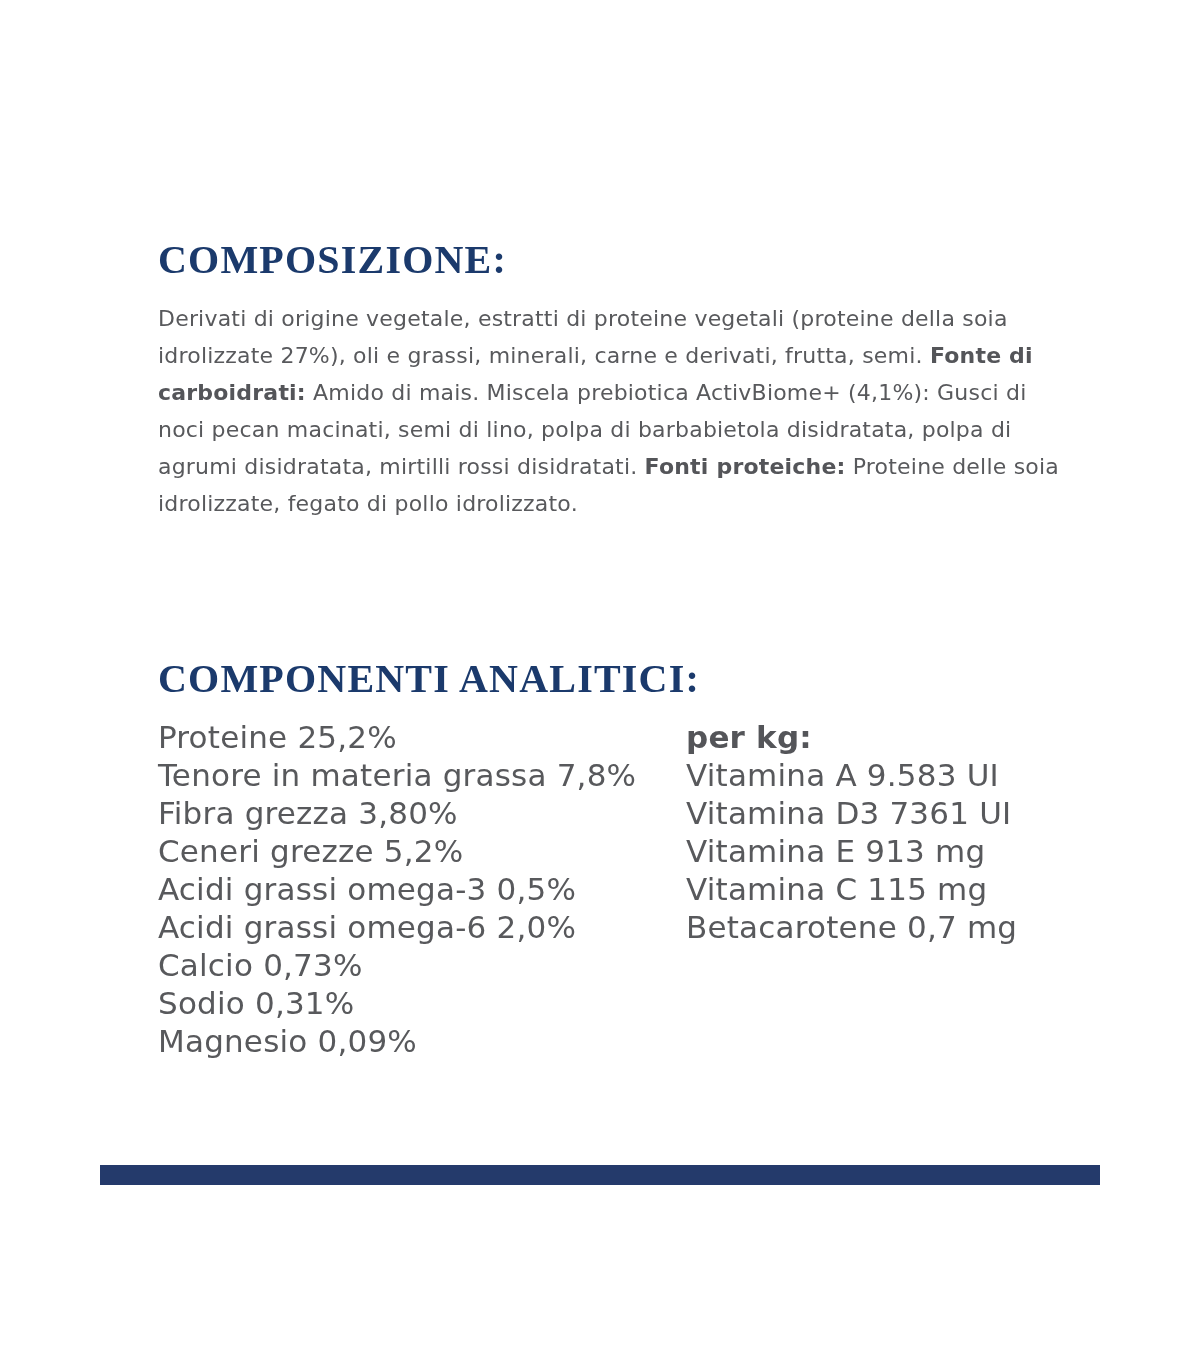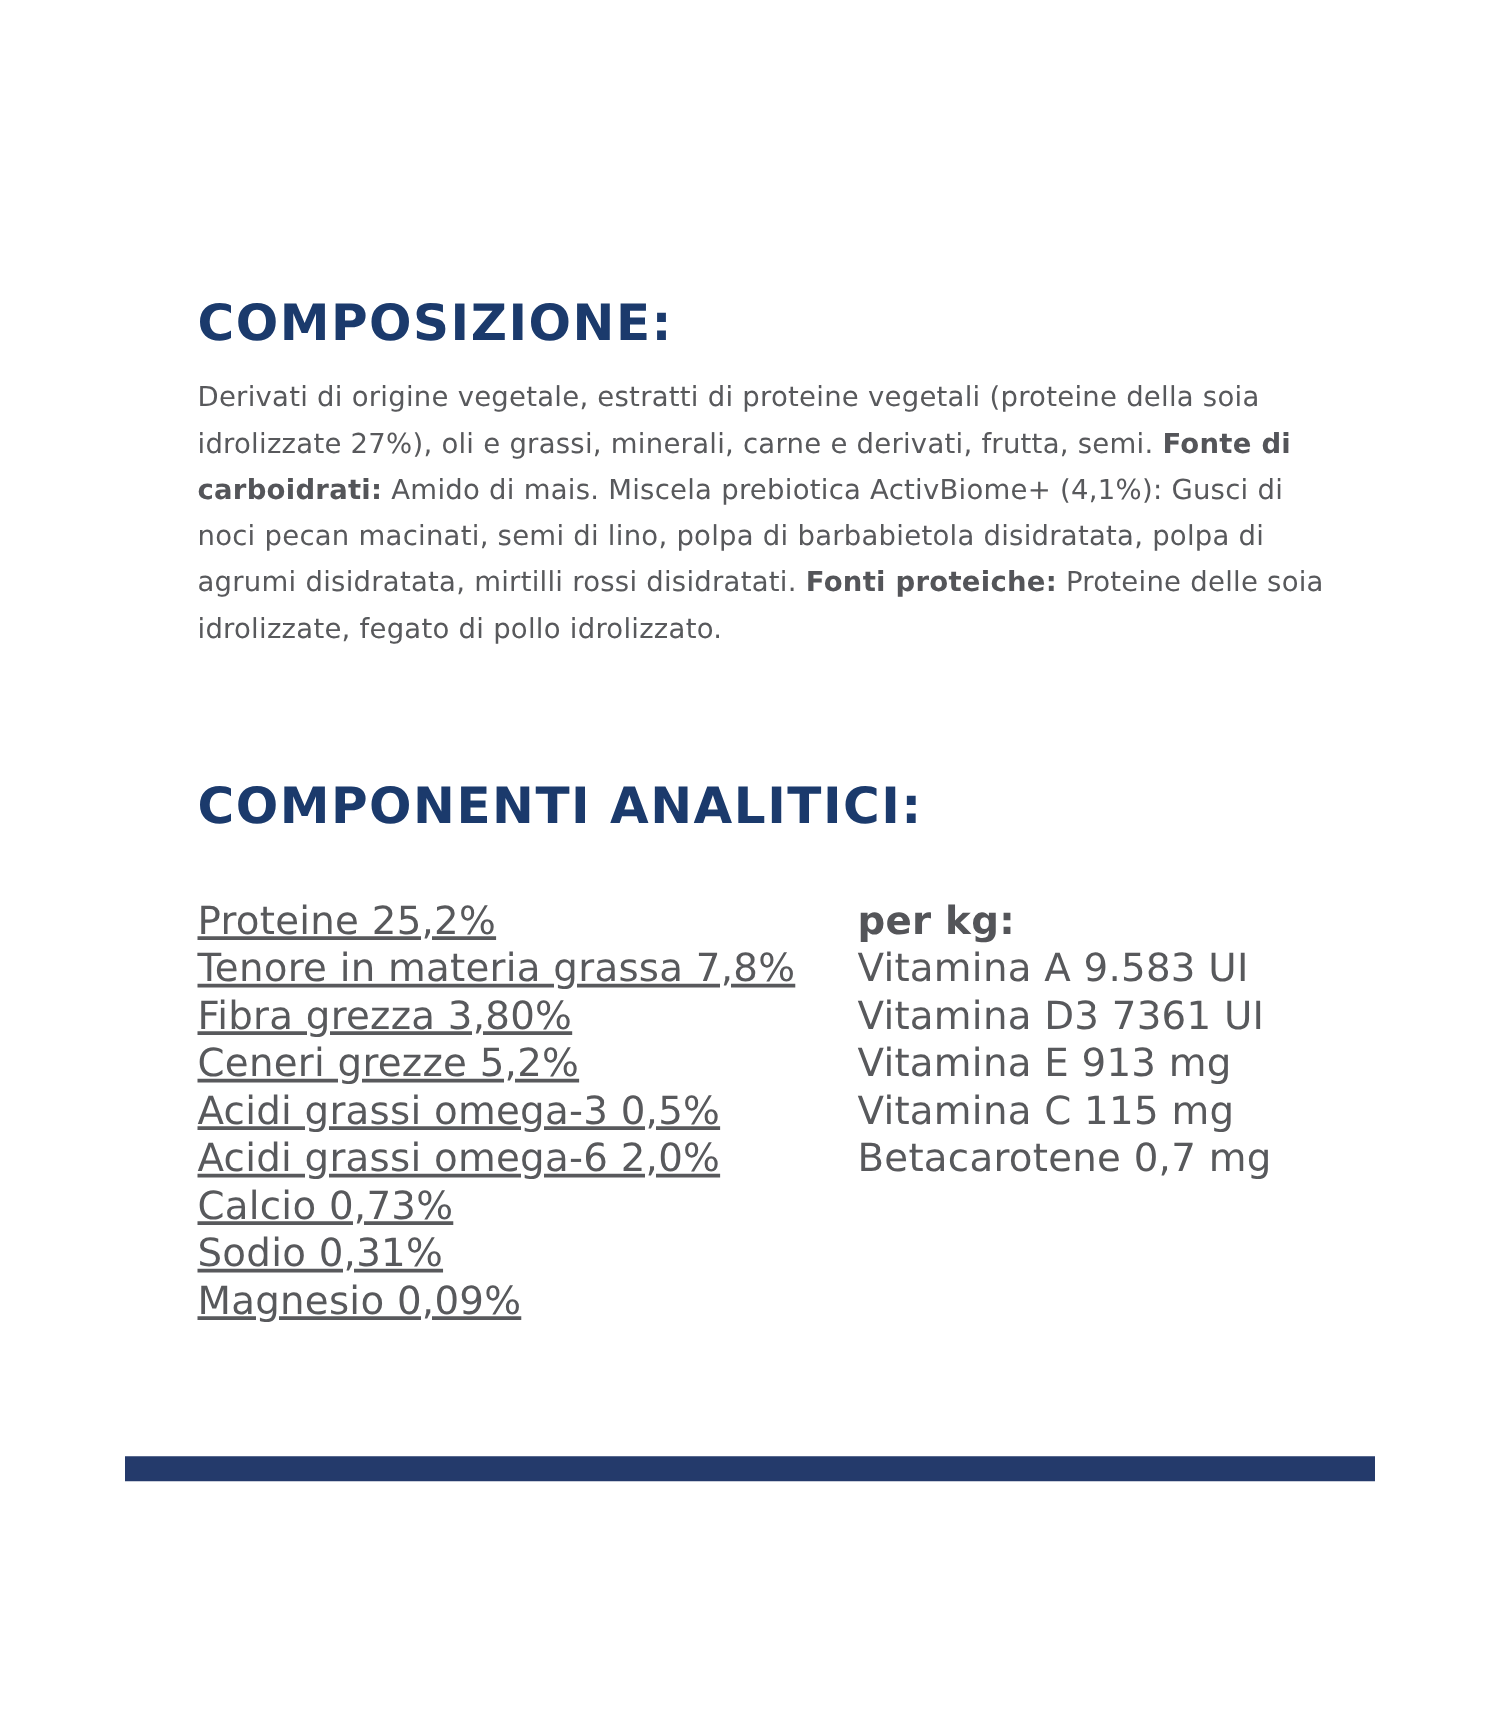--- a/index.html
+++ b/index.html
@@ -17,23 +17,24 @@
   }
   .section-heading {
     position: absolute;
     left: 158px;
     margin: 0;
     font-size: 40px;
     font-weight: bold;
     letter-spacing: 1.2px;
     color: #1b3a6c;
     white-space: nowrap;
+    font-family: Liberation Serif, serif;
   }
   #composition-heading { top: 236px; }
-  #analytical-heading  { top: 622px; }
+  #analytical-heading  { top: 655px; }
   .composition-text {
     position: absolute;
     left: 158px;
     top: 300px;
     width: 905px;
     margin: 0;
     font-size: 22px;
     line-height: 37px;
     letter-spacing: 0.2px;
     color: #58595c;
@@ -50,21 +51,21 @@
   .col {
     list-style: none;
     margin: 0;
     padding: 0;
     font-size: 31px;
     line-height: 38px;
     letter-spacing: 0.2px;
     color: #58595c;
     white-space: nowrap;
   }
-  .col-left  { width: 528px; text-decoration: underline; }
+  .col-left  { width: 528px; }
   .col-right { width: 420px; }
   .bottom-bar {
     position: absolute;
     left: 100px;
     top: 1165px;
     width: 1000px;
     height: 20px;
     background: #243a6b;
   }
 </style>

